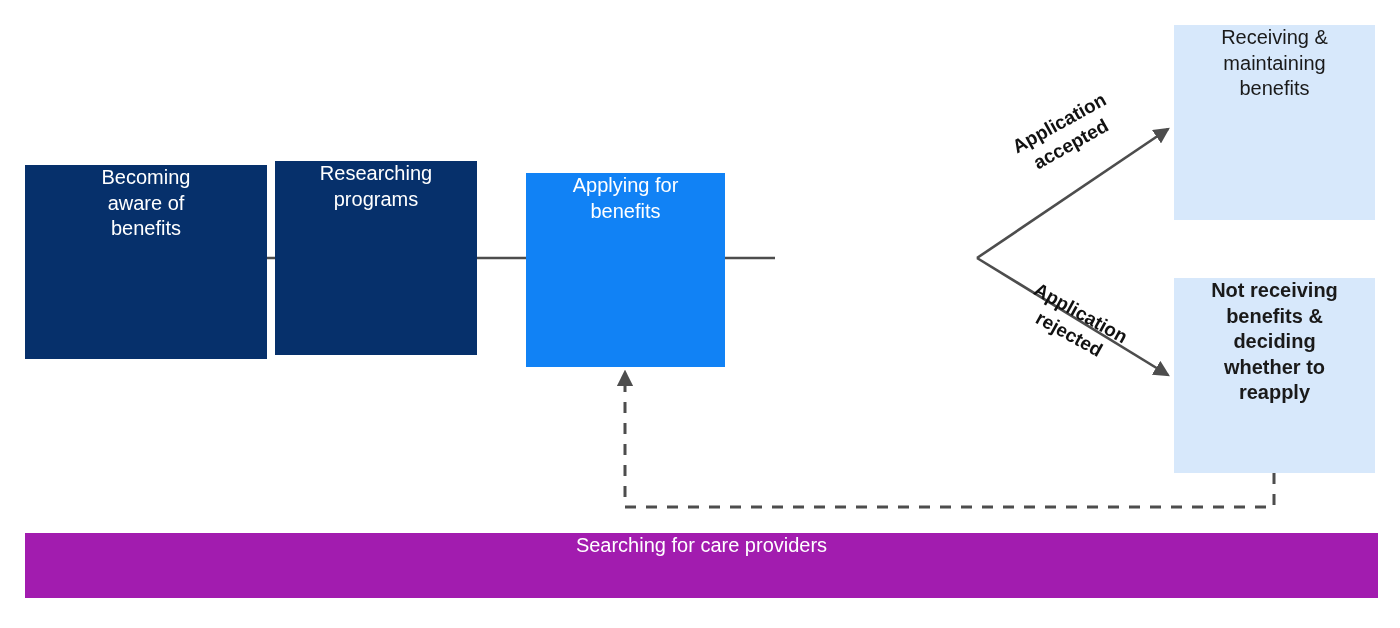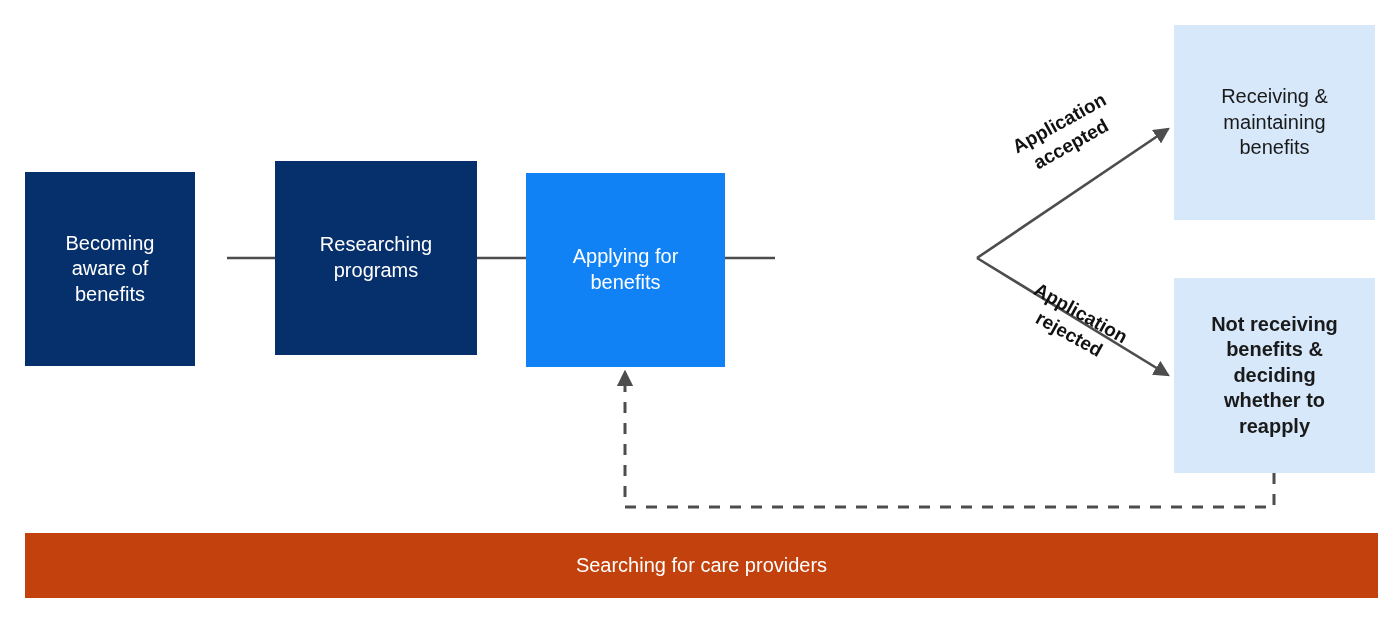--- a/index.html
+++ b/index.html
@@ -14,21 +14,20 @@
   #canvas {
     position: relative;
     width: 1400px;
     height: 628px;
     background: #ffffff;
     overflow: hidden;
   }
   .node {
     position: absolute;
     display: flex;
-    align-items: center;
     justify-content: center;
     text-align: center;
     box-sizing: border-box;
     line-height: 1.28;
   }
   .node-stage-dark {
     background: #06306b;
     color: #ffffff;
     font-size: 20px;
     font-weight: 400;
@@ -39,21 +38,21 @@
     font-size: 20px;
     font-weight: 400;
   }
   .node-outcome {
     background: #d7e8fb;
     color: #1a1a1a;
     font-size: 20px;
     font-weight: 400;
   }
   .node-band {
-    background: #c2410c;
+    background: #a21caf;
     color: #ffffff;
     font-size: 20px;
     font-weight: 400;
   }
   .node-text {
     display: block;
     white-space: pre-line;
     padding: 0 10px;
   }
   svg.wires {
@@ -106,21 +105,21 @@
     <line x1="477" y1="258" x2="526" y2="258" stroke="#4d4d4d" stroke-width="2.4"></line>
     <line x1="725" y1="258" x2="775" y2="258" stroke="#4d4d4d" stroke-width="2.4"></line>
 
     <line x1="977" y1="258" x2="1168" y2="129" stroke="#4d4d4d" stroke-width="2.6" marker-end="url(#arrowSolid)"></line>
 
     <line x1="977" y1="258" x2="1168" y2="375" stroke="#4d4d4d" stroke-width="2.6" marker-end="url(#arrowSolid)"></line>
 
     <path d="M 1274 473 L 1274 507 L 625 507 L 625 372" fill="none" stroke="#4d4d4d" stroke-width="3" stroke-dasharray="11 10" marker-end="url(#arrowDash)"></path>
   </svg>
 
-  <div class="node node-stage-dark" style="left:25px; top:172px; width:170px; height:194px;">
+  <div class="node node-stage-dark" style="left:25px; top:165px; width:242px; height:194px;">
     <span class="node-text">Becoming
 aware of
 benefits</span>
   </div>
 
   <div class="node node-stage-dark" style="left:275px; top:161px; width:202px; height:194px;">
     <span class="node-text">Researching
 programs</span>
   </div>
 

